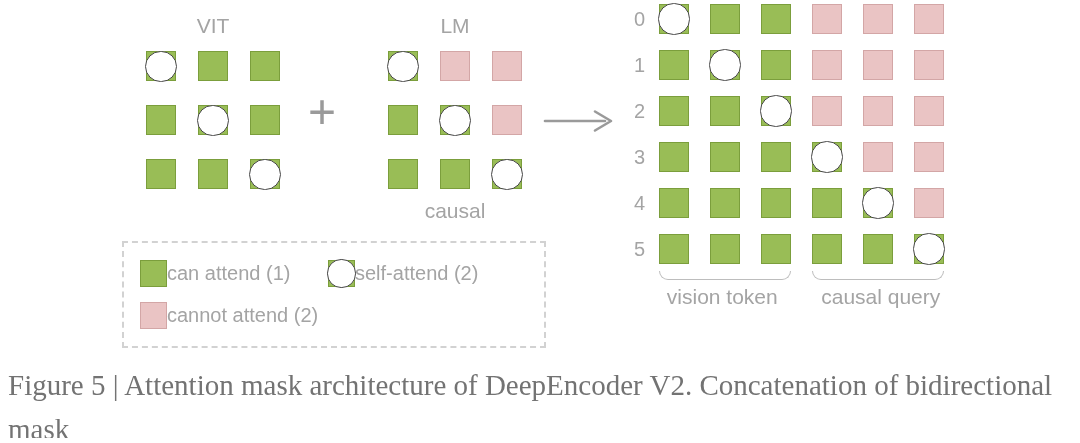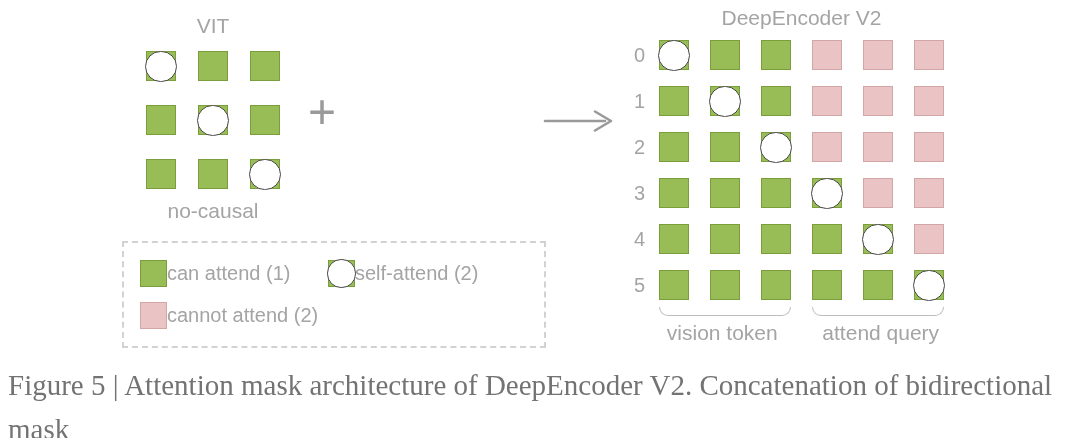--- a/index.html
+++ b/index.html
@@ -79,35 +79,54 @@
         <div class="cell S">
           <div class="circ"></div>
         </div>
         <div class="cell G"></div>
         <div class="cell G"></div>
         <div class="cell G"></div>
         <div class="cell S">
           <div class="circ"></div>
         </div>
       </div>
-    <div class="grid-sublabel">no-causal</div>
   </div>
 
   <div class="plus">+</div>
 
+  <div class="block" style="left:388px; top:12px;">
+    <div class="grid-title">LM</div>
+    <div class="mask-grid grid-3">
+        <div class="cell S">
+          <div class="circ"></div>
+        </div>
+        <div class="cell P"></div>
+        <div class="cell P"></div>
+        <div class="cell G"></div>
+        <div class="cell S">
+          <div class="circ"></div>
+        </div>
+        <div class="cell P"></div>
+        <div class="cell G"></div>
+        <div class="cell G"></div>
+        <div class="cell S">
+          <div class="circ"></div>
+        </div>
+      </div>
+    <div class="grid-sublabel">causal</div>
+  </div>
 
   <div class="arrow">
     <svg width="72" height="26" viewBox="0 0 72 26" xmlns="http://www.w3.org/2000/svg">
       <line x1="2" y1="13" x2="62" y2="13" stroke="#9a9a9a" stroke-width="2.6" stroke-linecap="round"></line>
       <path d="M52 3.5 L68 13 L52 22.5" fill="none" stroke="#9a9a9a" stroke-width="2.6" stroke-linecap="round" stroke-linejoin="round"></path>
     </svg>
   </div>
 
   <div class="de-block">
-    <div class="grid-title de-title">DeepEncoder V2</div>
     <div class="de-body">
       <div class="row-indices">
           <div class="row-index">0</div>
           <div class="row-index">1</div>
           <div class="row-index">2</div>
           <div class="row-index">3</div>
           <div class="row-index">4</div>
           <div class="row-index">5</div>
         </div>
       <div class="mask-grid grid-6">
@@ -160,21 +179,21 @@
             <div class="circ"></div>
           </div>
         </div>
     </div>
     <div class="braces-row">
       <div class="underbrace"></div>
       <div class="underbrace"></div>
     </div>
     <div class="group-labels">
       <div class="group-label">vision token</div>
-      <div class="group-label">attend query</div>
+      <div class="group-label">causal query</div>
     </div>
   </div>
 
   <div class="legend">
     <div class="legend-items">
         <div class="legend-item">
           <div class="cell G sm"></div>
           <span class="legend-label">can attend (1)</span>
         </div>
         <div class="legend-item">

